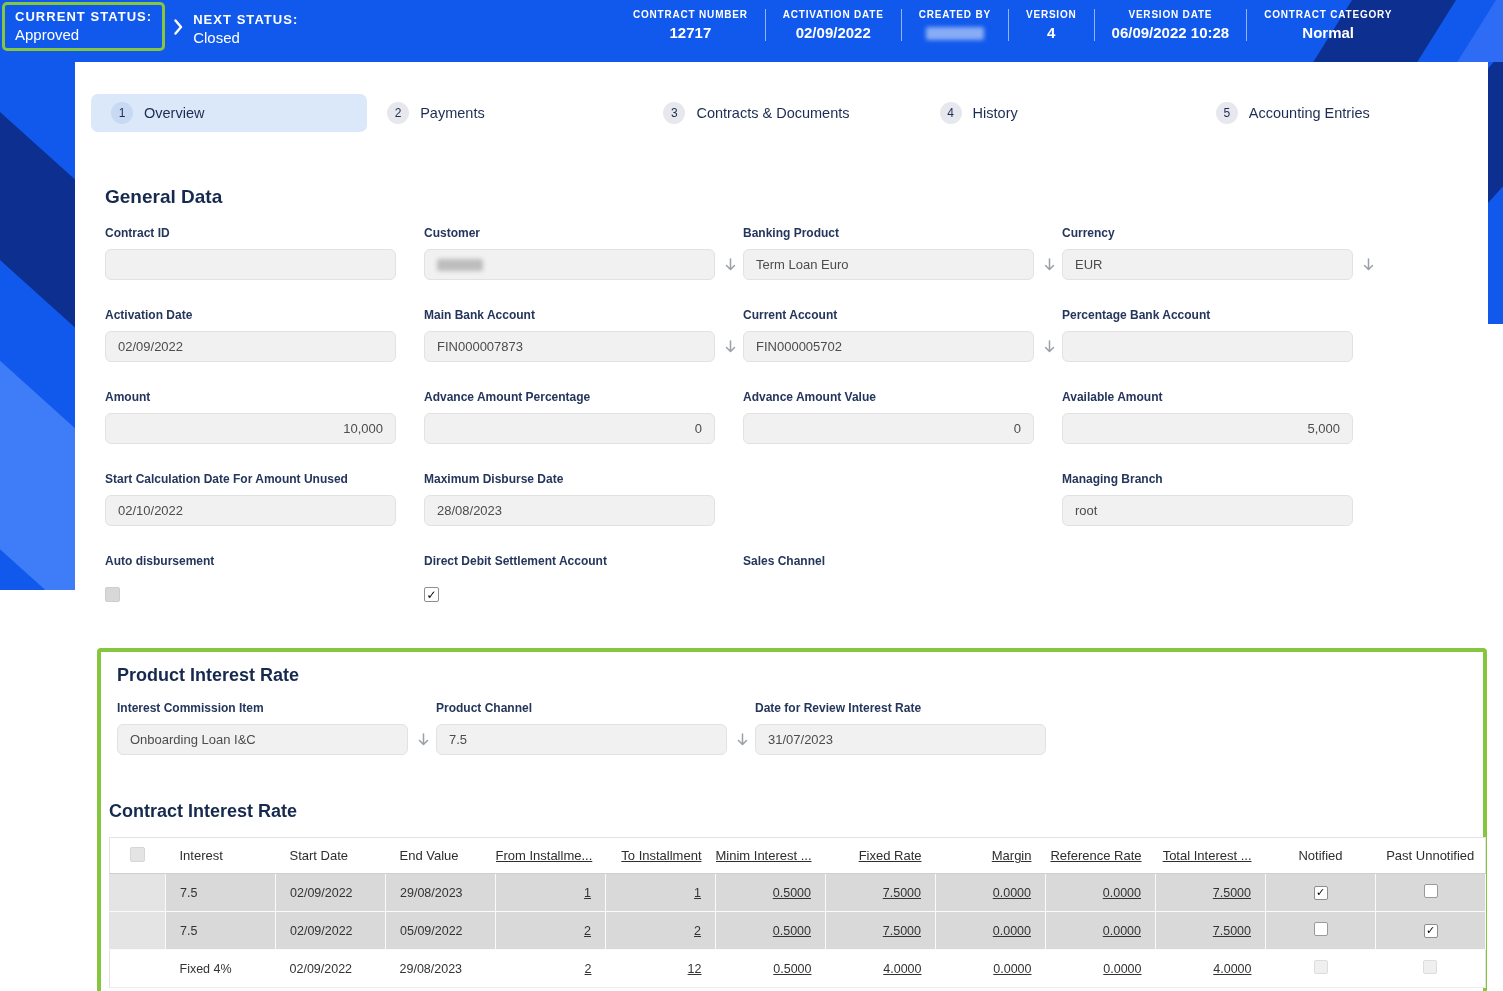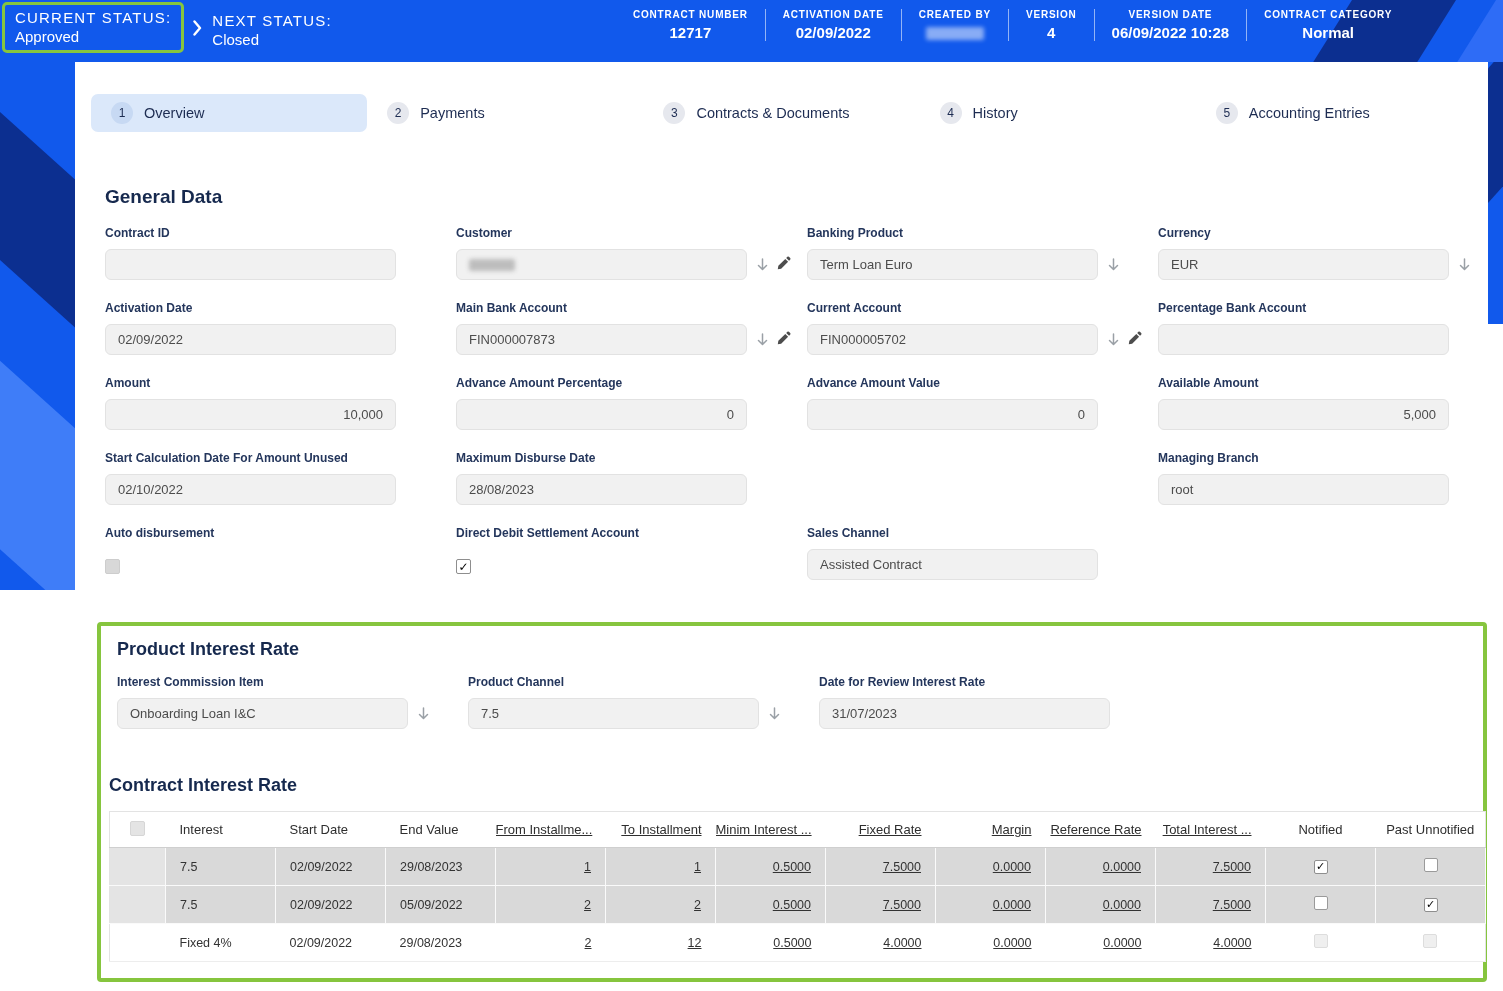--- a/index.html
+++ b/index.html
@@ -5,21 +5,21 @@
   * { margin:0; padding:0; box-sizing:border-box; }
   html,body { background:#fff; font-family:"Liberation Sans","DejaVu Sans",sans-serif; }
   .screen { position:relative; width:1503px; height:991px; overflow:hidden; background:#fff; }
 
   
   .topbar { position:absolute; top:0; left:0; width:100%; height:62px; background:#1159ec; z-index:5; overflow:hidden; }
   .topbar-diag { position:absolute; right:72px; top:-40px; width:104px; height:160px; background:#0c2f90; transform:skewX(-32deg); z-index:1; }
   .topbar-diag2 { position:absolute; right:-28px; top:-40px; width:60px; height:160px; background:#2e6cf6; transform:skewX(-32deg); z-index:1; }
   .status-wrap { position:absolute; left:2px; top:2px; display:flex; align-items:center; z-index:3; }
   .status-current { border:3px solid #86c53e; border-radius:5px; padding:4px 10px 5px; min-width:100px; }
-  .s-label { font-size:15px; font-weight:400; color:#fff; letter-spacing:.08em; }
+  .s-label { font-size:13px; font-weight:700; color:#fff; letter-spacing:.08em; }
   .s-value { font-size:15px; color:#fff; margin-top:2px; }
   .chev { margin:0 10px 0 9px; display:flex; align-items:center; }
   .status-next { padding-top:5px; }
   .topbar-meta { position:absolute; left:616px; top:9px; display:flex; z-index:3; }
   .meta-item { padding:0 17px; text-align:center; }
   .meta-item + .meta-item { border-left:1px solid rgba(255,255,255,.55); }
   .m-label { font-size:10px; font-weight:700; color:#fff; letter-spacing:.08em; white-space:nowrap; }
   .m-value { font-size:15px; font-weight:600; color:#fff; margin-top:4px; white-space:nowrap; }
   .redact-light { width:58px; height:13px; background:rgba(255,255,255,.5); filter:blur(2px); border-radius:2px; margin:7px auto 0; }
 
@@ -38,21 +38,21 @@
   .tab { flex:1; height:38px; display:flex; align-items:center; gap:11px; padding-left:20px; border-radius:7px; cursor:pointer; }
   .tab.active { background:#dbe8fa; }
   .tab-num { width:22px; height:22px; border-radius:50%; background:#e6e8ee; color:#1d2c52; font-size:12px; display:flex; align-items:center; justify-content:center; flex:0 0 auto; }
   .tab.active .tab-num { background:#c7d9f3; }
   .tab-label { font-size:14.5px; color:#1d2c52; }
 
   
   .section-title { font-size:19px; font-weight:700; color:#16294e; }
   .general { margin:54px 30px 0; }
   .general .section-title { margin-bottom:18px; }
-  .fgrid { display:grid; grid-template-columns:repeat(4,291px); column-gap:60px; row-gap:21px; }
+  .fgrid { display:grid; grid-template-columns:repeat(4,291px); column-gap:60px; row-gap:21px;gap:28px; }
   .fgrid3 { grid-template-columns:repeat(3,291px); }
   .flabel { font-size:12px; font-weight:700; color:#24365c; margin-bottom:8px; line-height:15px; }
   .frow { position:relative; }
   .finput { height:31px; background:#f1f1f1; border:1px solid #e2e2e2; border-radius:6px; font-size:13px; color:#4c4c4c; display:flex; align-items:center; padding:0 12px; }
   .finput.num { justify-content:flex-end; }
   .icon-arrow { position:absolute; right:-21px; top:9px; cursor:pointer; line-height:0; }
   .icon-pencil { position:absolute; right:-44px; top:7px; cursor:pointer; line-height:0; }
   .redact-dark { width:46px; height:12px; background:#bdbdbd; filter:blur(2px); border-radius:2px; }
 
   
@@ -298,23 +298,20 @@
         <div class="fcell">
           <div class="flabel">Auto disbursement</div>
           <span class="cb cb-disabled cb-top"></span>
         </div>
         <div class="fcell">
           <div class="flabel">Direct Debit Settlement Account</div>
           <span class="cb cb-edit cb-top checked"></span>
         </div>
         <div class="fcell">
           <div class="flabel">Sales Channel</div>
-          <div class="frow">
-              <div class="finput">Assisted Contract</div>
-            </div>
         </div>
         <div class="fcell"></div>
       </div>
     </section>
 
     <div class="green-frame">
 
       <section class="pir">
         <h2 class="section-title">Product Interest Rate</h2>
         <div class="fgrid fgrid3">

